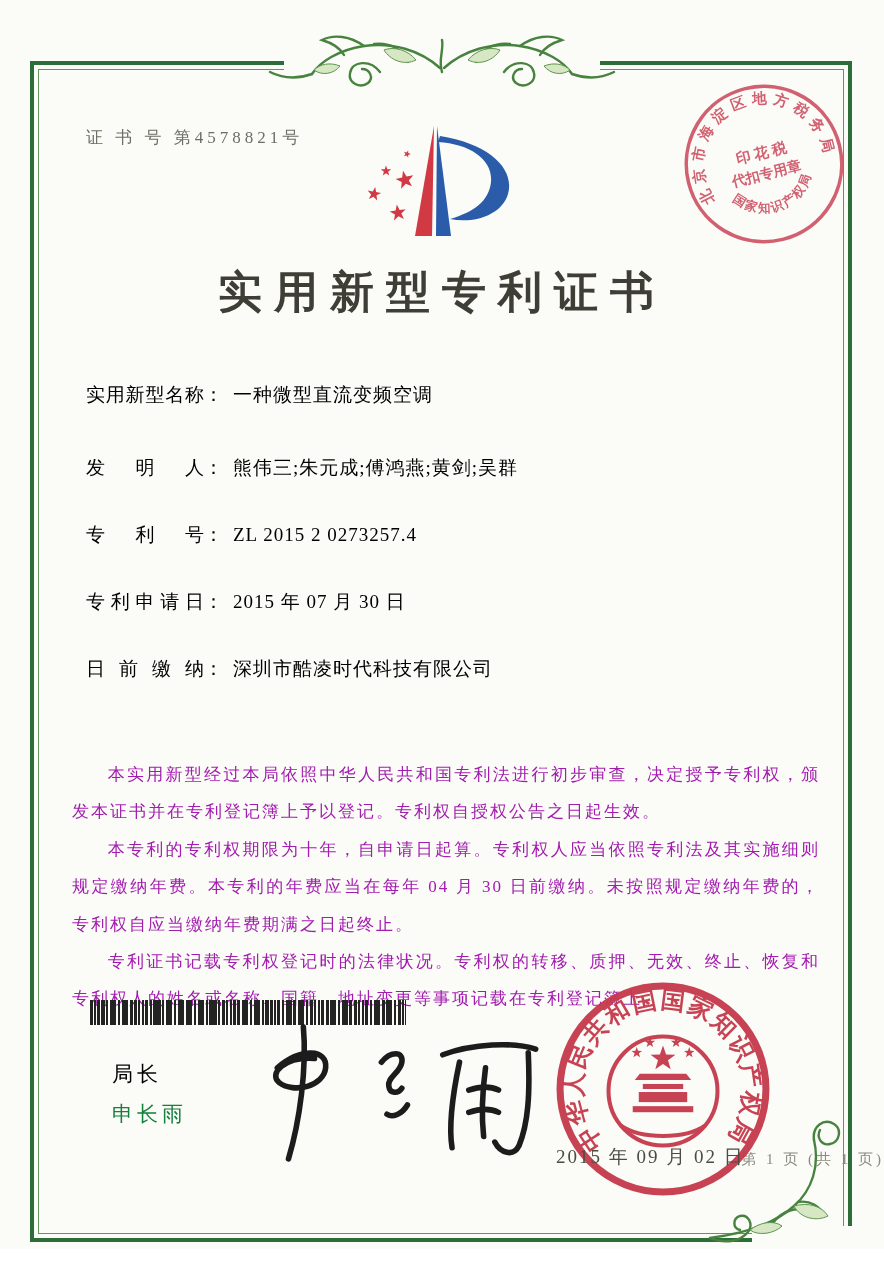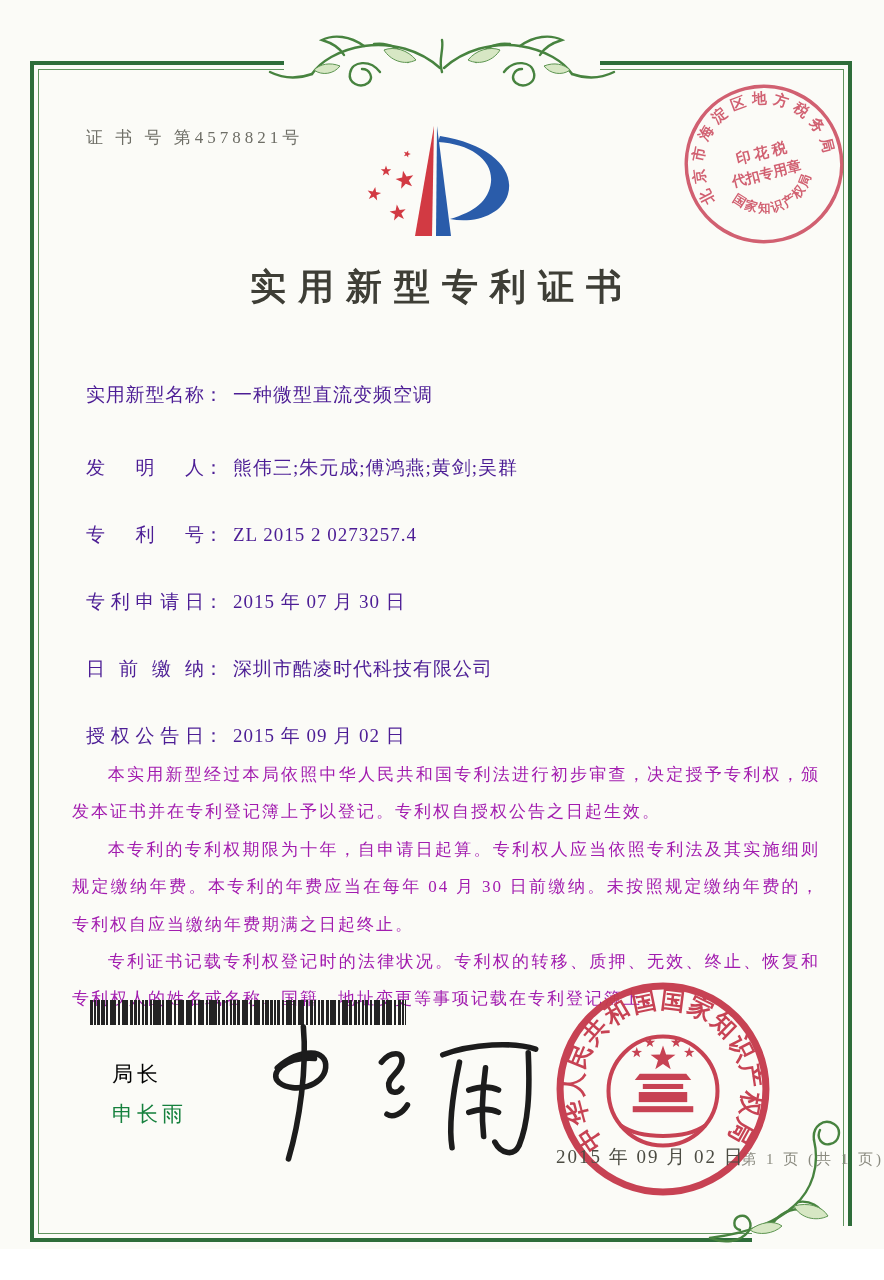--- a/index.html
+++ b/index.html
@@ -6,23 +6,23 @@
   .page{
     position:relative; width:884px; height:1249px;
     background:#fbfbf7; overflow:hidden;
     font-family:"Liberation Serif","DejaVu Serif",serif;
   }
   .abs{position:absolute;}
   
   .frame-outer{left:30px;top:61px;width:822px;height:1181px;border:4px solid #2e6d3a;box-sizing:border-box;}
   .frame-inner{left:38px;top:69px;width:806px;height:1165px;border:1px solid #61945f;box-sizing:border-box;}
   .cert-no{left:86px;top:126px;font-size:17px;letter-spacing:4px;color:#6e6e66;}
-  .main-title{left:0;right:0;top:263px;text-align:center;font-size:36px;font-weight:700;
+  .main-title{left:0;right:0;top:263px;text-align:center;font-size:44px;font-weight:700;
     letter-spacing:12px;color:#3e3e36;}
-  .fields{left:86px;top:382px;width:700px;font-size:19px;color:#4c1d95;}
+  .fields{left:86px;top:382px;width:700px;font-size:19px;color:#000000;}
   .field-row{height:27px;margin-bottom:40px;white-space:nowrap;}
   .field-row.first{margin-bottom:46px;}
   .flabel{display:inline-block;width:118px;text-align:justify;text-align-last:justify;vertical-align:top;}
   .fcolon{display:inline-block;margin-right:10px;}
   .fvalue{letter-spacing:1px;}
   .paras{left:72px;top:756px;width:748px;font-size:17px;line-height:2.2;color:#a21caf;
     text-align:justify;letter-spacing:2px;}
   .paras p{margin:0;text-indent:2.1em;}
   .barcode{left:90px;top:1000px;width:316px;height:25px;
     background-image:
@@ -139,23 +139,20 @@
     </div>
     <div class="field-row">
       <span class="flabel">专利号</span><span class="fcolon">：</span><span class="fvalue">ZL 2015 2 0273257.4</span>
     </div>
     <div class="field-row">
       <span class="flabel">专利申请日</span><span class="fcolon">：</span><span class="fvalue">2015 年 07 月 30 日</span>
     </div>
     <div class="field-row">
       <span class="flabel">日前缴纳</span><span class="fcolon">：</span><span class="fvalue">深圳市酷凌时代科技有限公司</span>
     </div>
-    <div class="field-row">
-      <span class="flabel">授权公告日</span><span class="fcolon">：</span><span class="fvalue">2015 年 09 月 02 日</span>
-    </div>
   </div>
 
   <div class="abs paras">
     <p>本实用新型经过本局依照中华人民共和国专利法进行初步审查，决定授予专利权，颁发本证书并在专利登记簿上予以登记。专利权自授权公告之日起生效。</p>
     <p>本专利的专利权期限为十年，自申请日起算。专利权人应当依照专利法及其实施细则规定缴纳年费。本专利的年费应当在每年 04 月 30 日前缴纳。未按照规定缴纳年费的，专利权自应当缴纳年费期满之日起终止。</p>
     <p>专利证书记载专利权登记时的法律状况。专利权的转移、质押、无效、终止、恢复和专利权人的姓名或名称、国籍、地址变更等事项记载在专利登记簿上。</p>
   </div>
 
   <div class="abs barcode"></div>
 

